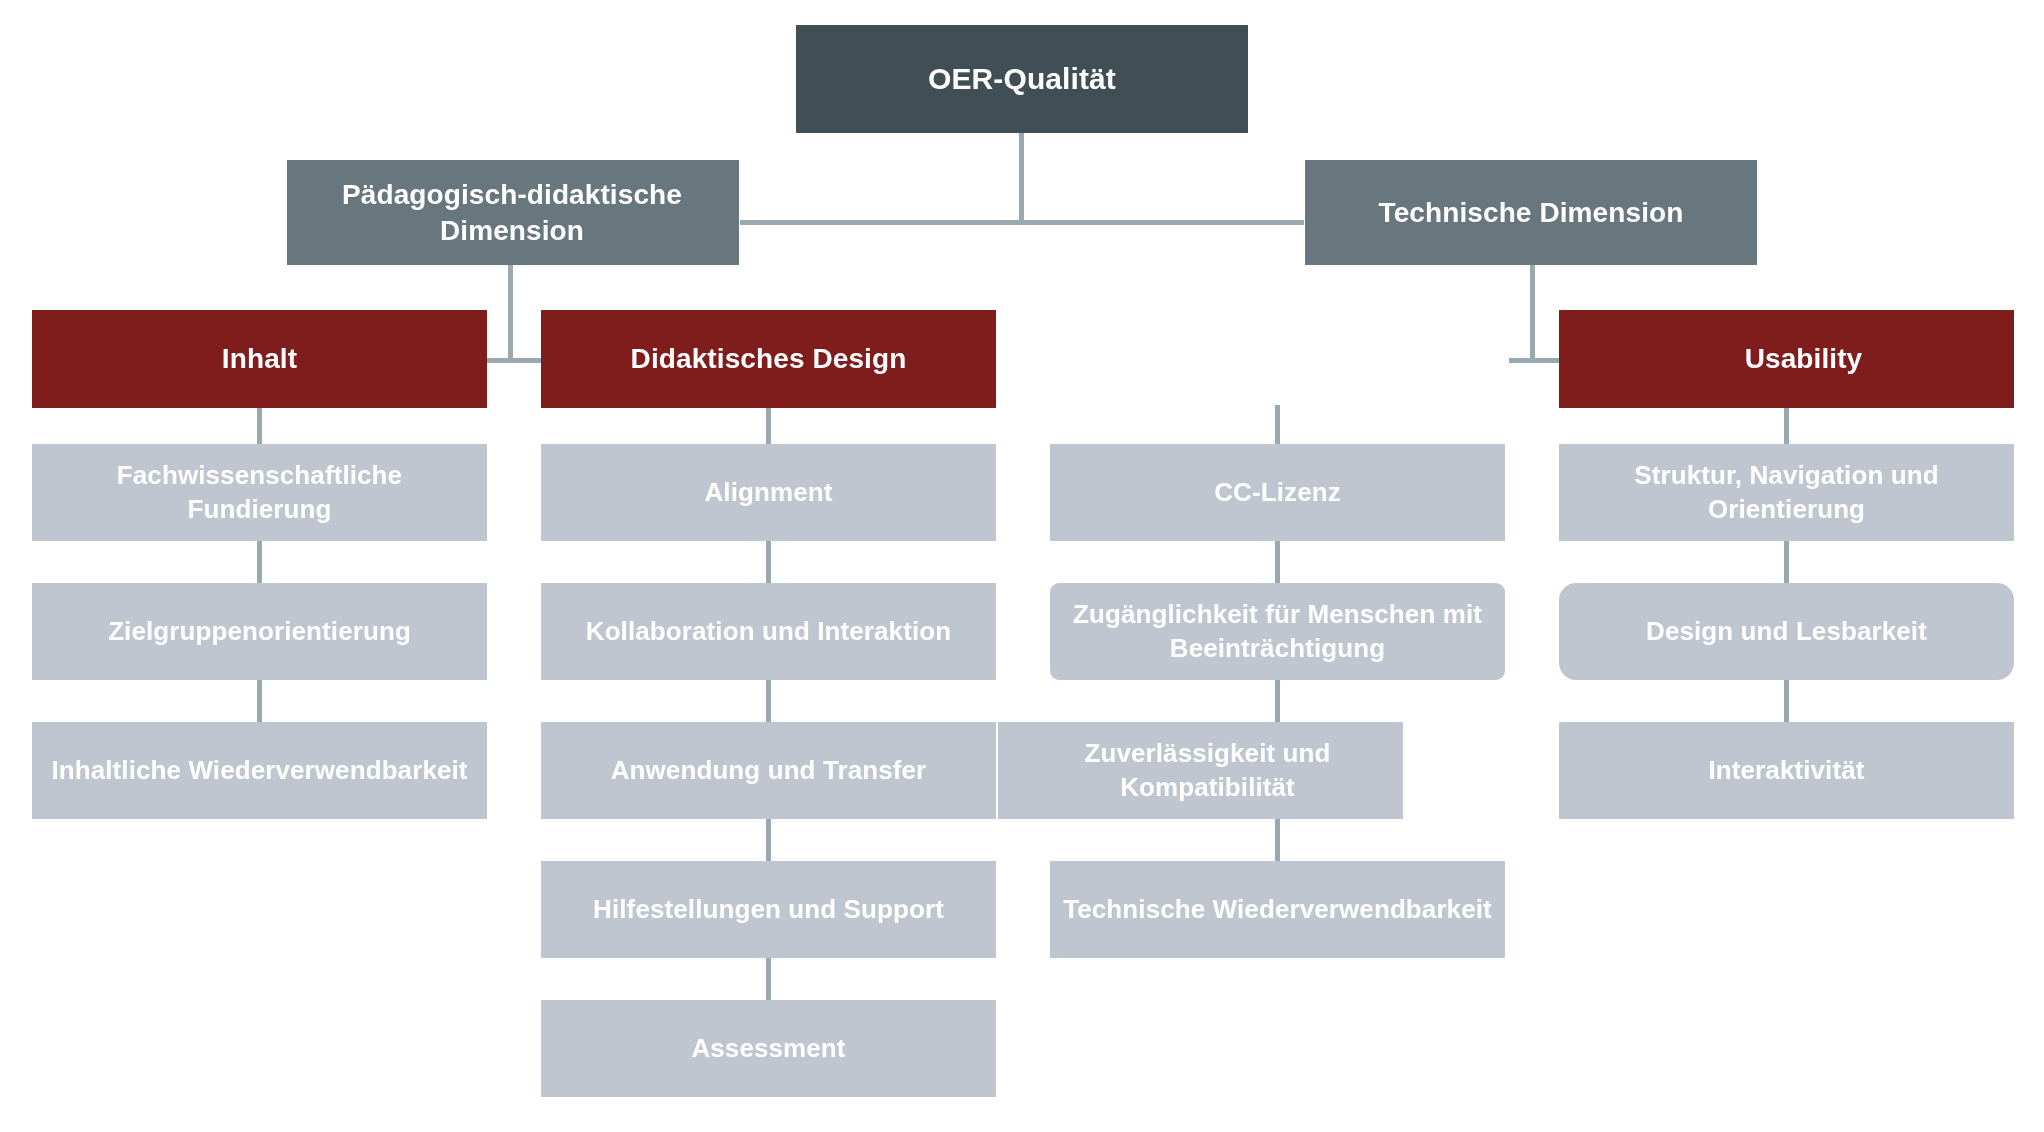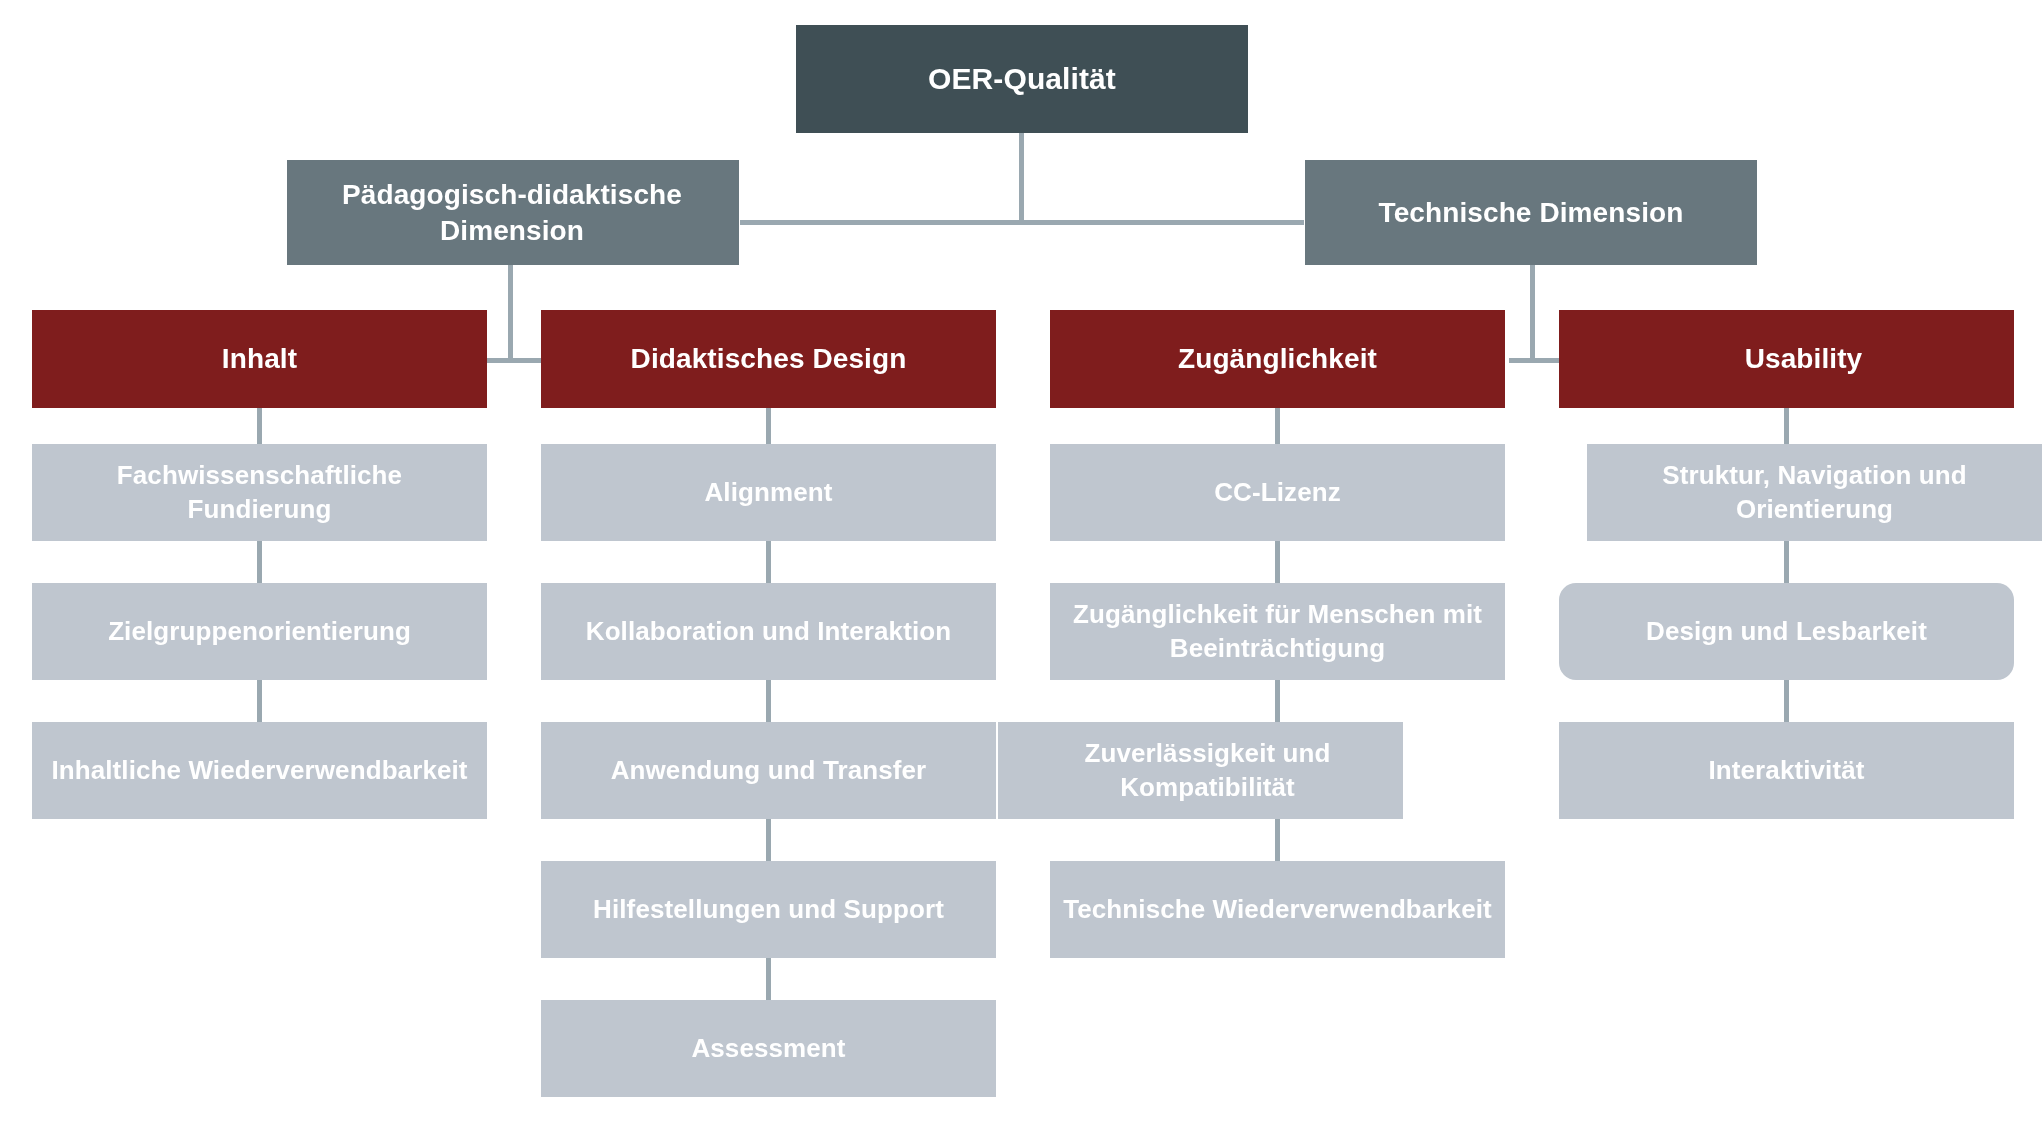--- a/index.html
+++ b/index.html
@@ -80,36 +80,35 @@
   <div class="box root" style="left:796px; top:25px; width:452px; height:108px;">OER-Qualität</div>
 
   <div class="box dim" style="left:287px; top:160px; width:452px; height:105px;padding-left:8px;">Pädagogisch-didaktische Dimension</div>
 
   <div class="box dim" style="left:1305px; top:160px; width:452px; height:105px;">Technische Dimension</div>
 
   <div class="box cat" style="left:32px; top:310px; width:455px; height:98px;">Inhalt</div>
 
   <div class="box cat" style="left:541px; top:310px; width:455px; height:98px;">Didaktisches Design</div>
 
-  <div class="box cat" style="left:1050px; top:310px; width:455px; height:98px;">Zugänglichkeit</div>
 
   <div class="box cat" style="left:1559px; top:310px; width:455px; height:98px;padding-left:44px;">Usability</div>
 
   <div class="box leaf" style="left:32px; top:444px; width:455px; height:97px;">Fachwissenschaftliche Fundierung</div>
   <div class="box leaf" style="left:32px; top:583px; width:455px; height:97px;">Zielgruppenorientierung</div>
   <div class="box leaf" style="left:541px; top:444px; width:455px; height:97px;">Alignment</div>
 
   <div class="box leaf" style="left:32px; top:722px; width:455px; height:97px;">Inhaltliche Wiederverwendbarkeit</div>
   <div class="box leaf" style="left:541px; top:583px; width:455px; height:97px;">Kollaboration und Interaktion</div>
   <div class="box leaf" style="left:541px; top:722px; width:455px; height:97px;">Anwendung und Transfer</div>
   <div class="box leaf" style="left:541px; top:861px; width:455px; height:97px;">Hilfestellungen und Support</div>
   <div class="box leaf" style="left:541px; top:1000px; width:455px; height:97px;">Assessment</div>
 
   <div class="box leaf" style="left:1050px; top:444px; width:455px; height:97px;">CC-Lizenz</div>
-  <div class="box leaf" style="left:1050px; top:583px; width:455px; height:97px;">Zugänglichkeit für Menschen mit Beeinträchtigung</div>
+  <div class="box leaf" style="left:1050px; top:583px; width:455px; height:97px;border-radius:9px;">Zugänglichkeit für Menschen mit Beeinträchtigung</div>
   <div class="box leaf" style="left:998px; top:722px; width:405px; height:97px;padding-left:24px;">Zuverlässigkeit und Kompatibilität</div>
   <div class="box leaf" style="left:1050px; top:861px; width:455px; height:97px;">Technische Wiederverwendbarkeit</div>
 
-  <div class="box leaf" style="left:1559px; top:444px; width:455px; height:97px;margin-left:28px;">Struktur, Navigation und Orientierung</div>
+  <div class="box leaf" style="left:1559px; top:444px; width:455px; height:97px;">Struktur, Navigation und Orientierung</div>
   <div class="box leaf" style="left:1559px; top:583px; width:455px; height:97px;border-radius:17px;">Design und Lesbarkeit</div>
   <div class="box leaf" style="left:1559px; top:722px; width:455px; height:97px;">Interaktivität</div>
 
 </div>
 
 </body></html>

